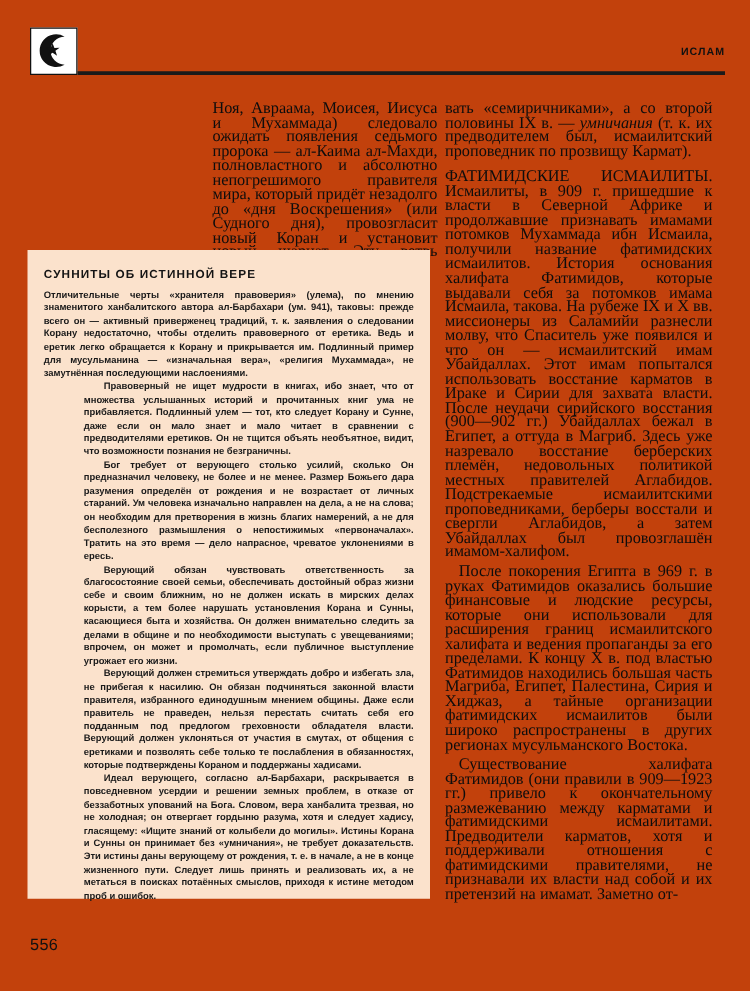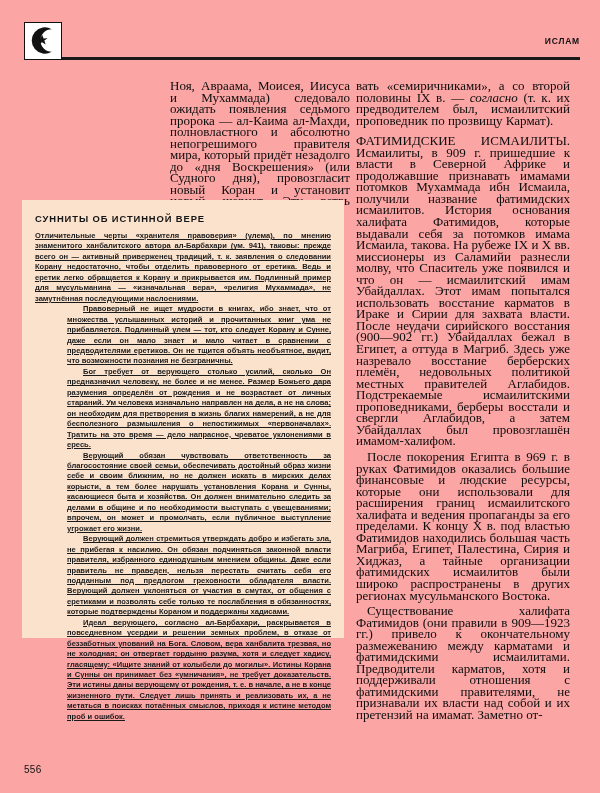--- a/index.html
+++ b/index.html
@@ -15,21 +15,21 @@
     overflow: hidden;
     font-family: "Liberation Serif", "DejaVu Serif", serif;
     color: #0d0d0d;
   }
 
   .page {
     position: absolute;
     inset: 0;
     width: 600px;
     height: 793px;
-    background: #fca5a5;
+    background: #c2410c;
   }
 
   
   .header {
     position: absolute;
     left: 24px;
     top: 22px;
     width: 556px;
     height: 40px;
   }
@@ -90,58 +90,56 @@
   .col p.ind { text-indent: 11px; }
   .col p + p { margin-top: 4px; }
   .gap { height: 9px; }
 
   
   .sidebox {
     position: absolute;
     left: 22px;
     top: 200px;
     width: 322px;
-    height: 438px;
+    height: 519px;
     background: #fbe2cc;
     box-sizing: border-box;
     padding: 13px 13px 12px 13px;
   }
   .sidebox-title {
     font-family: "Liberation Sans", "DejaVu Sans", sans-serif;
     font-size: 9.4px;
     font-weight: 700;
     letter-spacing: 0.9px;
     color: #141414;
     margin: 0 0 7px 0;
   }
   .sidebox-body {
     font-family: "Liberation Sans", "DejaVu Sans", sans-serif;
     font-size: 7.55px;
     line-height: 10.45px;
     text-align: justify;
     color: #1a1a1a;
     font-weight: 600;
-    text-decoration: underline;
   }
   .sidebox-body p {
     margin: 0;
   }
   .sidebox-body p.ind { text-indent: 16px; margin-left: 32px; }
 
   
   .folio {
     position: absolute;
     left: 24px;
     top: 748px;
     font-family: "Liberation Sans", "DejaVu Sans", sans-serif;
-    font-size: 10px;
+    font-size: 13px;
     font-weight: 400;
     color: #111;
     letter-spacing: 0.3px;
-    margin-top: 16px;
   }
 </style>
 </head>
 <body>
 
 <div class="page">
 
   <div class="header">
 
     <div class="emblem-box">
@@ -155,21 +153,21 @@
 
     <div class="header-title">ИСЛАМ</div>
   </div>
 
   <div class="col col-left">
     <p>Ноя, Авраама, Моисея, Иисуса и Мухаммада) следовало ожидать появления седьмого пророка — ал-Каима ал-Махди, полновластного и абсолютно непогрешимого правителя мира, который придёт незадолго до «дня Воскрешения» (или Судного дня), провозгласит новый Коран и установит новый шариат. Эту ветвь исмаилитов стали назы-</p>
   </div>
 
   <div class="col col-right">
 
-    <p>вать «семиричниками», а со второй половины IX в. — <i>согласно</i> (т. к. их предводителем был, исмаилитский проповедник по прозвищу Кармат).</p>
+    <p>вать «семиричниками», а со второй половины IX в. — <i>умничания</i> (т. к. их предводителем был, исмаилитский проповедник по прозвищу Кармат).</p>
 
     <div class="gap"></div>
 
     <p><span>ФАТИМИДСКИЕ ИСМАИЛИТЫ.</span> <span>Исмаилиты, в 909 г. пришедшие к власти в Северной Африке и продолжавшие признавать имамами потомков Мухаммада ибн Исмаила, получили название фатимидских исмаилитов. История основания халифата Фатимидов, которые выдавали себя за потомков имама Исмаила, такова. На рубеже IX и X вв. миссионеры из Саламийи разнесли молву, что Спаситель уже появился и что он — исмаилитский имам Убайдаллах. Этот имам попытался использовать восстание карматов в Ираке и Сирии для захвата власти. После неудачи сирийского восстания (900—902 гг.) Убайдаллах бежал в Египет, а оттуда в Магриб. Здесь уже назревало восстание берберских племён, недовольных политикой местных правителей Аглабидов. Подстрекаемые исмаилитскими проповедниками, берберы восстали и свергли Аглабидов, а затем Убайдаллах был провозглашён имамом-халифом.</span></p>
 
     <p class="ind">После покорения Египта в 969 г. в руках Фатимидов оказались большие финансовые и людские ресурсы, которые они использовали для расширения границ исмаилитского халифата и ведения пропаганды за его пределами. К концу X в. под властью Фатимидов находились большая часть Магриба, Египет, Палестина, Сирия и Хиджаз, а тайные организации фатимидских исмаилитов были широко распространены в других регионах мусульманского Востока.</p>
 
     <p class="ind">Существование халифата Фатимидов (они правили в 909—1923 гг.) привело к окончательному размежеванию между карматами и фатимидскими исмаилитами. Предводители карматов, хотя и поддерживали отношения с фатимидскими правителями, не признавали их власти над собой и их претензий на имамат. Заметно от-</p>
   </div>
 

